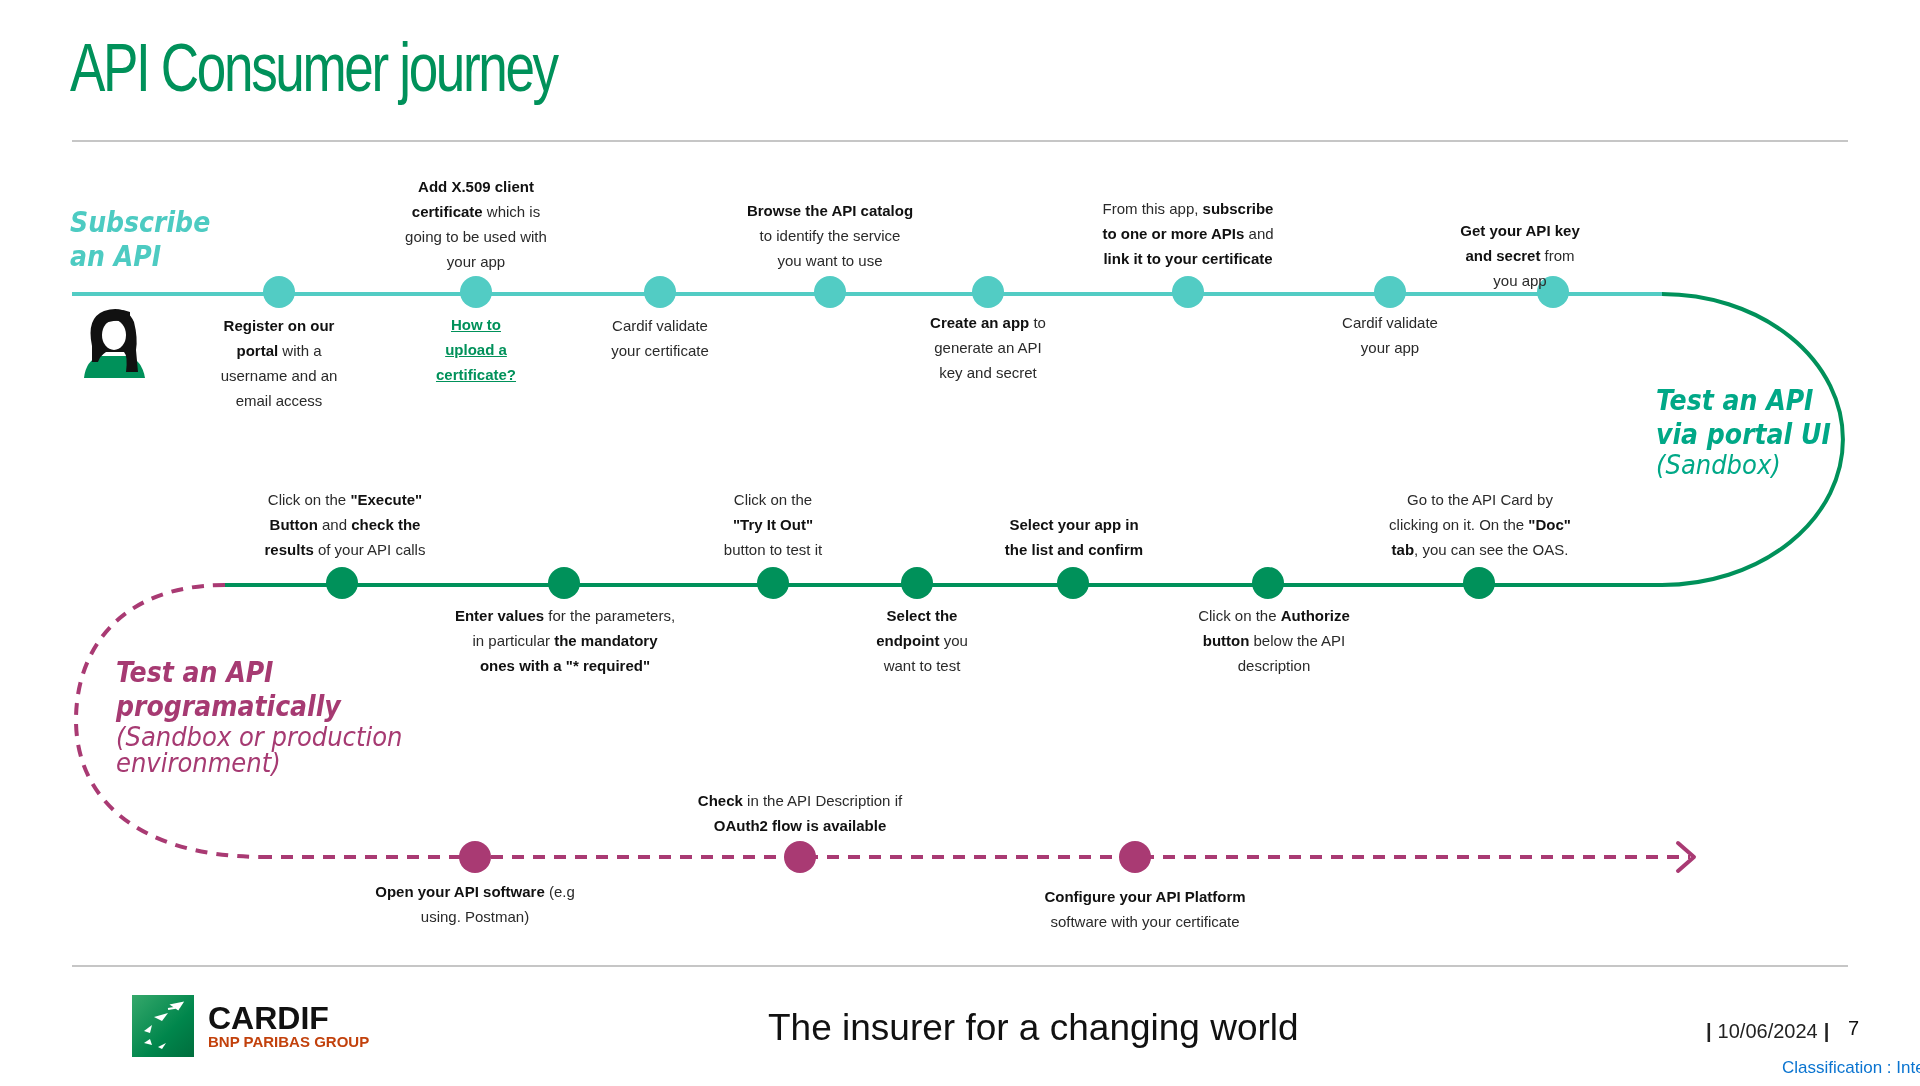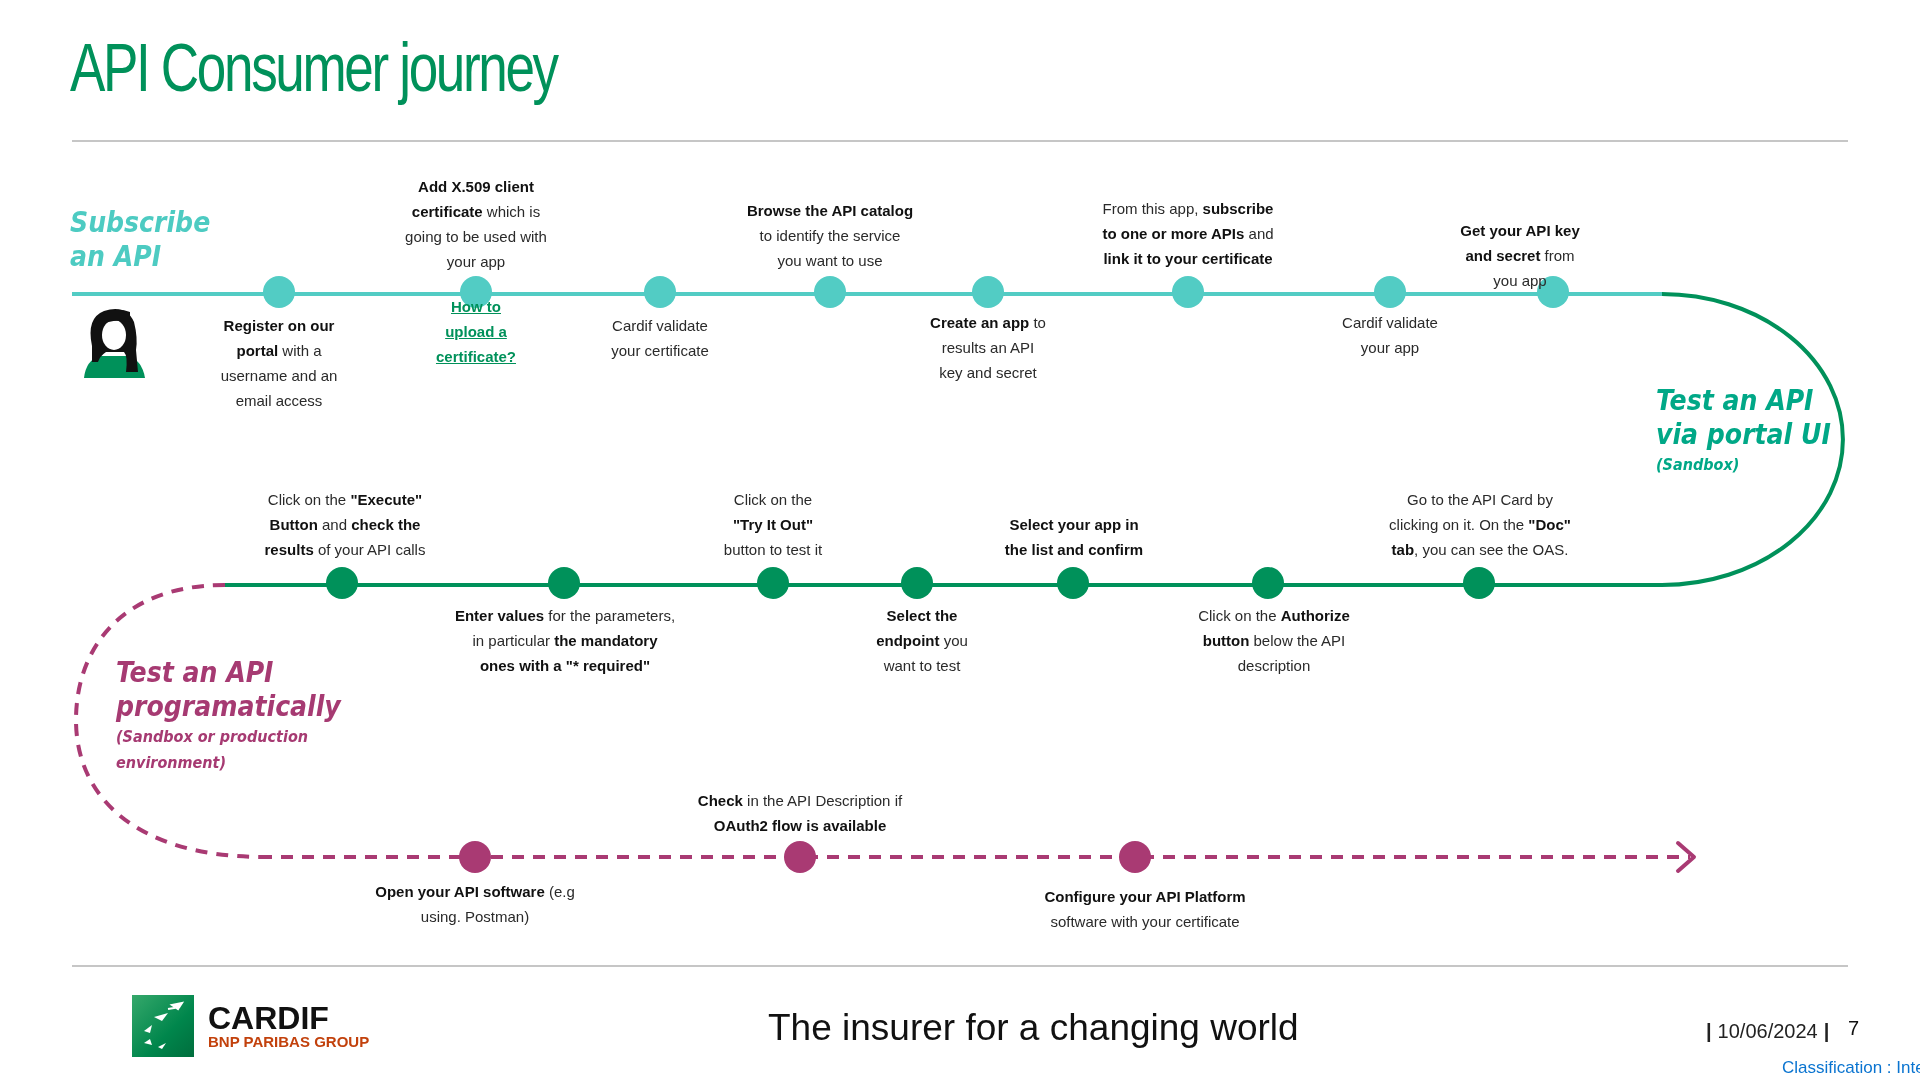--- a/index.html
+++ b/index.html
@@ -3,21 +3,21 @@
 <meta charset="utf-8">
 <style>
   html, body { margin:0; padding:0; background:#ffffff; }
   body { width:1920px; height:1086px; position:relative; overflow:hidden;
          font-family:"DejaVu Sans Condensed","Liberation Sans Narrow","Liberation Sans",sans-serif; color:#222; }
   .abs { position:absolute; }
   .title { left:70px; top:28px; font-family:"Liberation Sans Narrow","Liberation Sans",sans-serif; font-size:68px;
            color:#00915A; letter-spacing:-3px; transform:scaleX(0.78); transform-origin:left top; white-space:nowrap; }
   .rule { height:2px; background:#c6c6c6; }
   .phase { font-weight:bold; font-style:italic; font-size:28px; line-height:34px; white-space:nowrap; }
-  .phase-sub { font-style:italic; font-size:16px; line-height:26px; font-weight:bold; }
+  .phase-sub { font-style:italic; font-size:27px; line-height:26px; font-weight:normal; }
   .teal-light { color:#4DCBC2; }
   .teal { color:#00A887; }
   .magenta { color:#A63A72; }
   .step { font-size:15px; line-height:25px; text-align:center; color:#2a2a2a;
           font-family:"Liberation Sans Narrow","Liberation Sans",sans-serif; }
   .step b { font-weight:bold; color:#111; }
   .step .link { color:#00915A; font-weight:bold; text-decoration:underline; }
   svg.diagram { position:absolute; left:0; top:0; }
   .footer-tag { font-size:37px; color:#111; white-space:nowrap;
                 font-family:"Liberation Sans","DejaVu Sans",sans-serif; }
@@ -105,37 +105,37 @@
   <div><b>portal</b><span> with a</span></div>
   <div>username and an</div>
   <div>email access</div>
 </div>
 <div class="abs step" style="left:366px; top:174px; width:220px;">
   <div><b>Add X.509 client</b></div>
   <div><b>certificate</b><span> which is</span></div>
   <div>going to be used with</div>
   <div>your app</div>
 </div>
-<a class="abs step" style="left:406px; top:294px; width:140px; text-decoration:none;">
+<a class="abs step" style="left:406px; top:312px; width:140px; text-decoration:none;">
   <div class="link">How to</div>
   <div class="link">upload a</div>
   <div class="link">certificate?</div>
 </a>
 <div class="abs step" style="left:570px; top:313px; width:180px;">
   <div>Cardif validate</div>
   <div>your certificate</div>
 </div>
 <div class="abs step" style="left:710px; top:198px; width:240px;">
   <div><b>Browse the API catalog</b></div>
   <div>to identify the service</div>
   <div>you want to use</div>
 </div>
 <div class="abs step" style="left:888px; top:310px; width:200px;">
   <div><b>Create an app</b><span> to</span></div>
-  <div>results an API</div>
+  <div>generate an API</div>
   <div>key and secret</div>
 </div>
 <div class="abs step" style="left:1058px; top:196px; width:260px;">
   <div><span>From this app, </span><b>subscribe</b></div>
   <div><b>to one or more APIs</b><span> and</span></div>
   <div><b>link it to your certificate</b></div>
 </div>
 <div class="abs step" style="left:1300px; top:310px; width:180px;">
   <div>Cardif validate</div>
   <div>your app</div>

